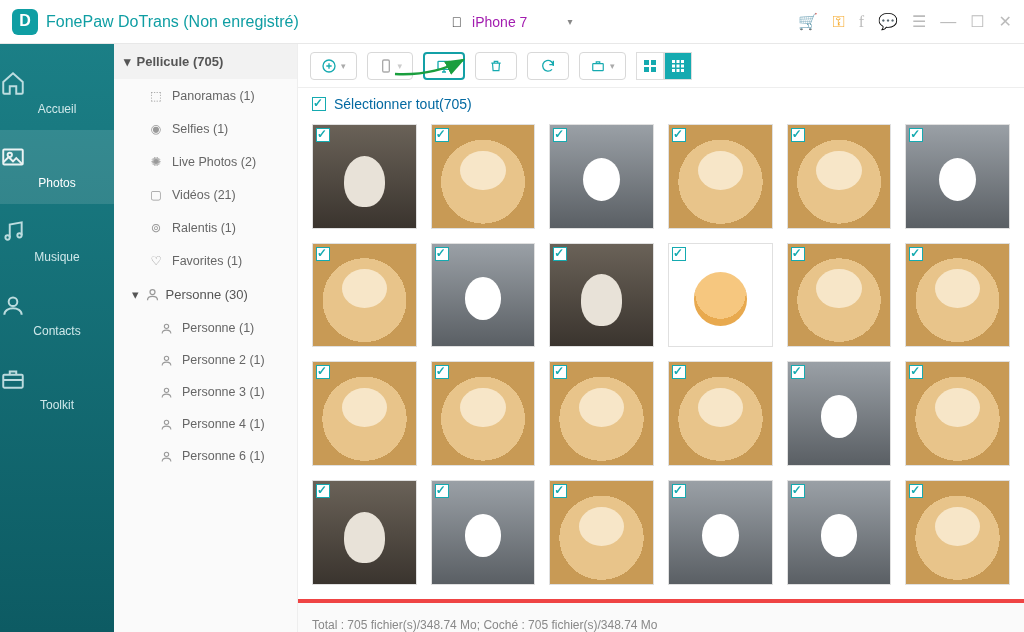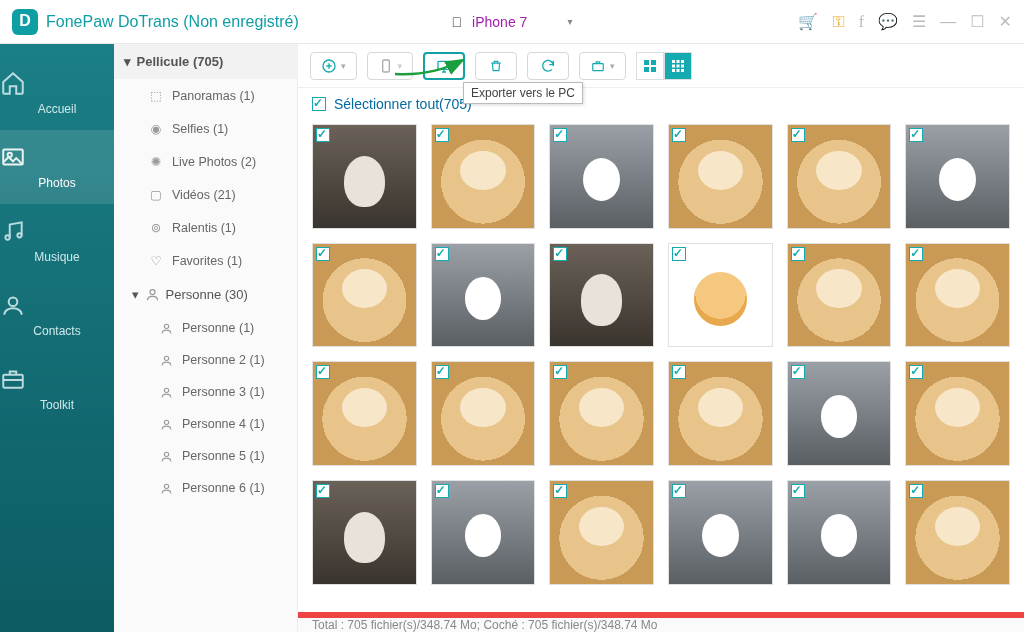--- a/index.html
+++ b/index.html
@@ -36,21 +36,21 @@
 .viewbtns{display:flex;gap:0}
 .vbtn{width:28px;height:28px;border:1px solid #ddd;display:flex;align-items:center;justify-content:center;color:#15aab0}
 .vbtn.active{background:#15aab0;color:#fff}
 .selall{display:flex;align-items:center;gap:8px;padding:8px 14px;font-size:14px;color:#0369a1}
 .chk{width:14px;height:14px;border:1.5px solid #15aab0;position:relative;background:#fff}
 .chk.on::after{content:"✓";position:absolute;top:-2px;left:0;color:#15aab0;font-size:12px;font-weight:bold}
 .grid{flex:1;overflow:auto;padding:4px 14px 8px;display:grid;grid-template-columns:repeat(6,1fr);gap:14px 14px;align-content:start}
 .thumb{position:relative;border:1px solid #e0e0e0;aspect-ratio:1;background:#ddd;overflow:hidden}
 .thumb .chk{position:absolute;top:3px;left:3px;z-index:2}
 .pet{width:100%;height:100%;position:relative}
-.status{height:20px;border-top:6px solid #ef4444;display:flex;align-items:flex-start;padding:0 14px;color:#888;font-size:12px;background:#fafafa}
+.status{height:33px;border-top:4px solid #ef4444;display:flex;align-items:flex-end;padding:0 14px;color:#888;font-size:12px;background:#fafafa}
 svg{display:block}
 .cat1{background:linear-gradient(#6a6258,#3a342e);}
 .cat1::after{content:"";position:absolute;left:30%;top:30%;width:40%;height:50%;background:#e8e2d8;border-radius:50% 50% 45% 45%}
 .dog1{background:radial-gradient(circle at 50% 55%,#e8c48a 0 55%,#c89a55 55%)}
 .dog1::after{content:"";position:absolute;left:28%;top:25%;width:44%;height:38%;background:#f7e6c8;border-radius:50%}
 .cat2{background:linear-gradient(#9aa0a6,#5a5f64)}
 .cat2::after{content:"";position:absolute;left:32%;top:32%;width:36%;height:42%;background:#fff;border-radius:50%}
 .cartoon{background:#fff}
 .cartoon::after{content:"";position:absolute;left:24%;top:28%;width:52%;height:52%;border-radius:50%;background:radial-gradient(circle at 50% 40%,#f6c77f 0 60%,#e8a94e 60%)}
 </style>
@@ -192,29 +192,20 @@
           </span>
           <span>Personne 4 (1)</span>
         </div>
         <div class="folder-item sub">
           <span class="fi">
             <svg width="13" height="13" viewBox="0 0 24 24" fill="none" stroke="#999" stroke-width="2">
               <circle cx="12" cy="8" r="4"></circle>
               <path d="M4 21c0-4 4-6 8-6s8 2 8 6"></path>
             </svg>
           </span>
-          <span>Personne 5 (1)</span>
-        </div>
-        <div class="folder-item sub">
-          <span class="fi">
-            <svg width="13" height="13" viewBox="0 0 24 24" fill="none" stroke="#999" stroke-width="2">
-              <circle cx="12" cy="8" r="4"></circle>
-              <path d="M4 21c0-4 4-6 8-6s8 2 8 6"></path>
-            </svg>
-          </span>
           <span>Personne 6 (1)</span>
         </div>
       </div>
   </div>
 
   <div class="content">
     <div class="toolbar">
       <div class="tbtn">
         <svg width="16" height="16" viewBox="0 0 24 24" fill="none" stroke="#15aab0" stroke-width="2">
             <circle cx="12" cy="12" r="9"></circle>
@@ -253,21 +244,20 @@
       </div>
 
       <svg class="arrow-annotation" width="80" height="30">
         <defs>
             <marker id="ah" markerWidth="8" markerHeight="8" refX="7" refY="3" orient="auto">
               <path d="M0 0L8 3L0 6Z" fill="#1a9e3e"></path>
             </marker>
           </defs>
         <path d="M2 20 Q 40 22 70 6" stroke="#1a9e3e" stroke-width="2.5" fill="none" marker-end="url(#ah)"></path>
       </svg>
-      <div class="tooltip">Exporter vers le PC</div>
 
       <div class="viewbtns">
         <div class="vbtn">
           <svg width="12" height="12" viewBox="0 0 12 12" fill="currentColor">
               <rect x="0" y="0" width="5" height="5"></rect>
               <rect x="7" y="0" width="5" height="5"></rect>
               <rect x="0" y="7" width="5" height="5"></rect>
               <rect x="7" y="7" width="5" height="5"></rect>
             </svg>
         </div>

